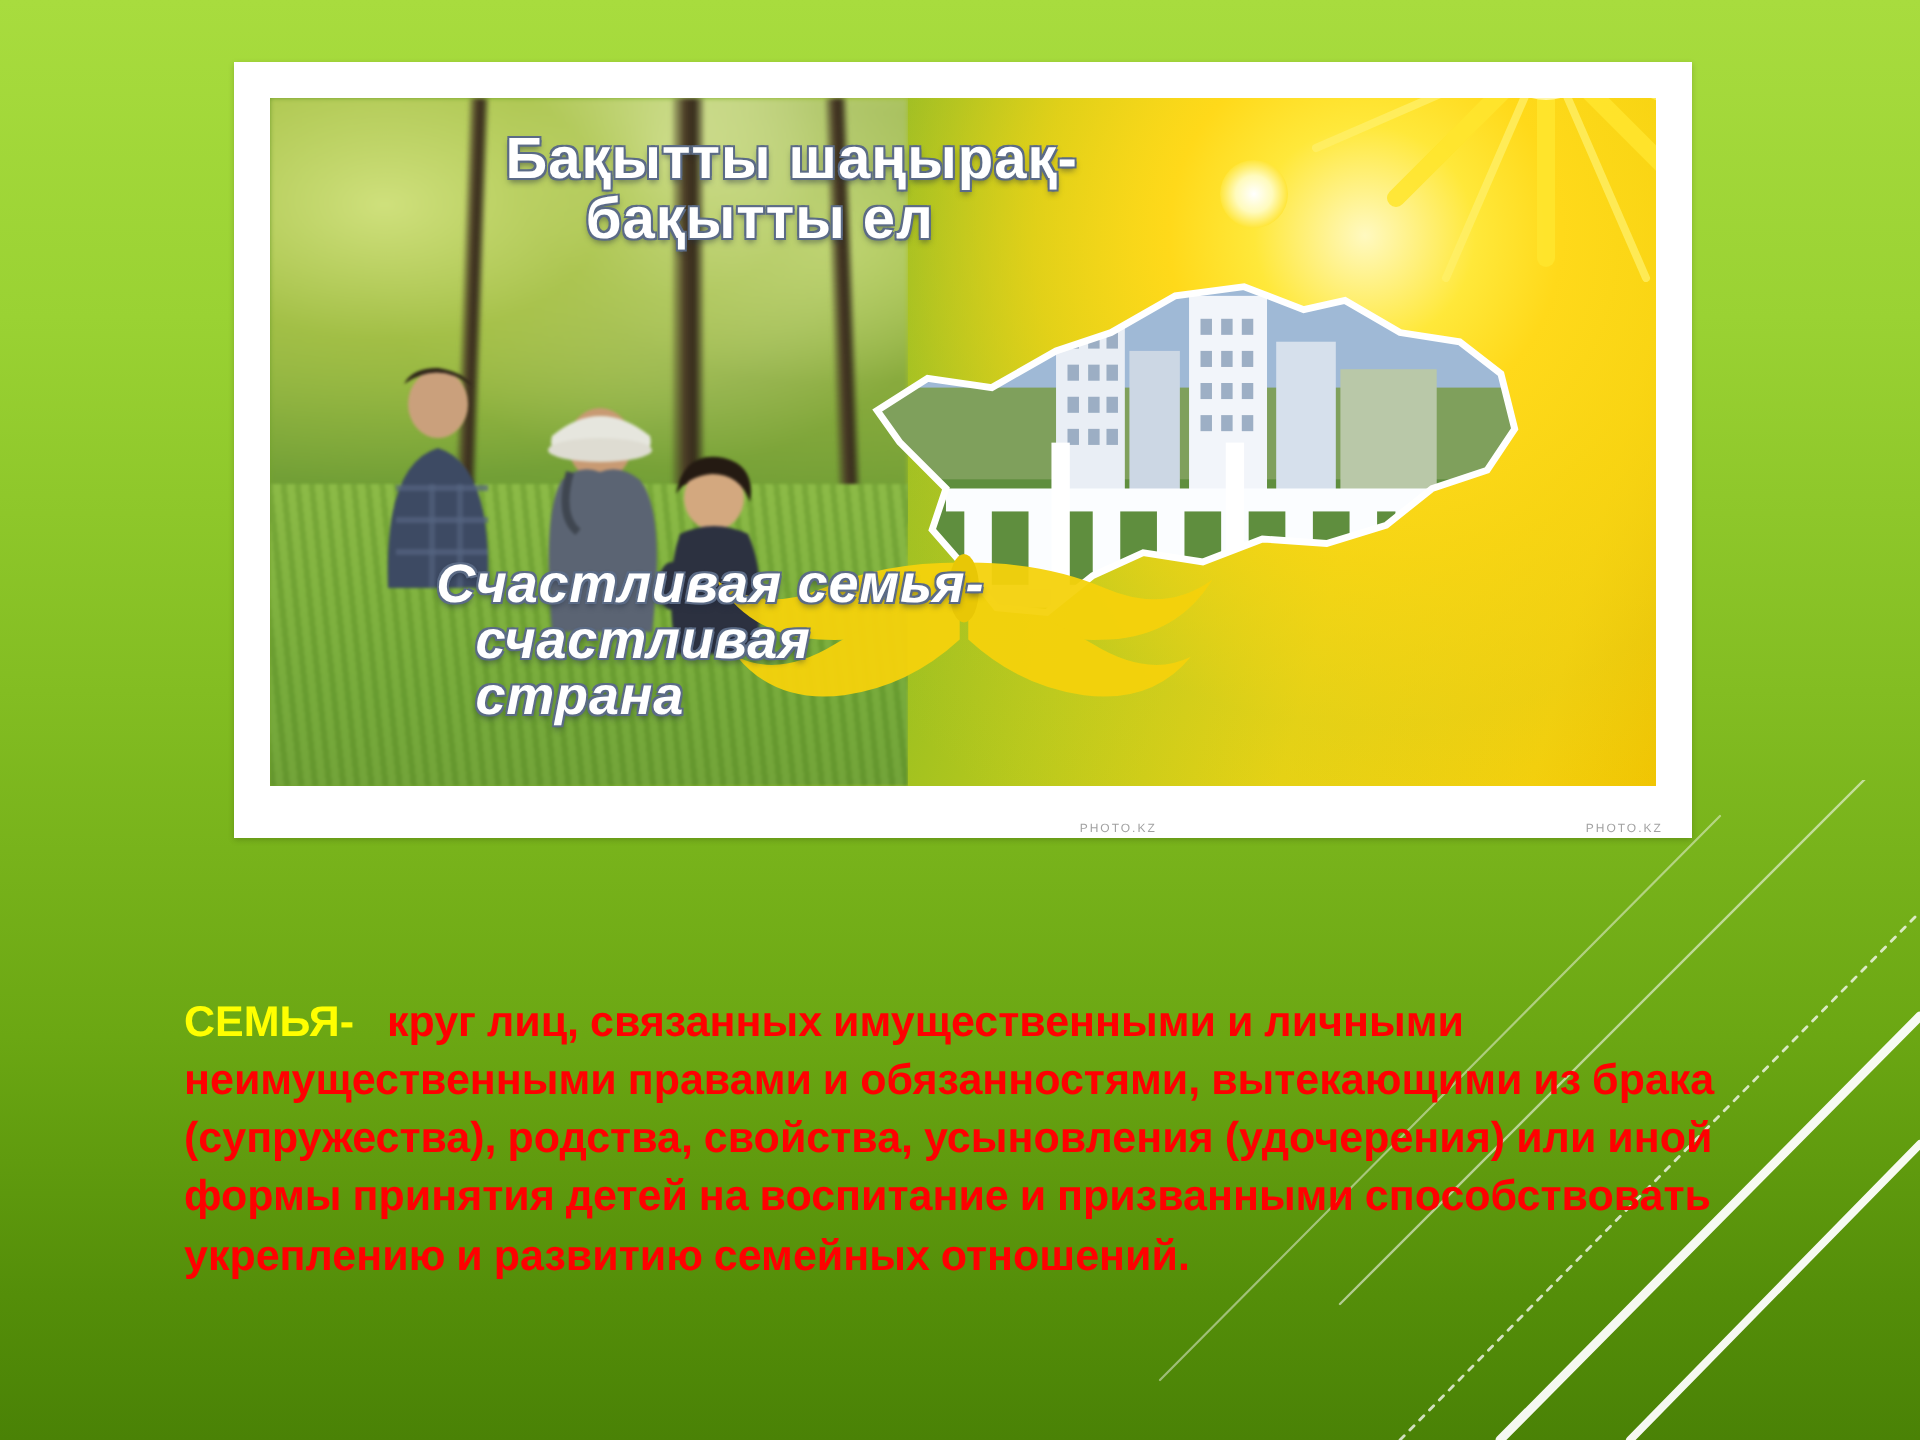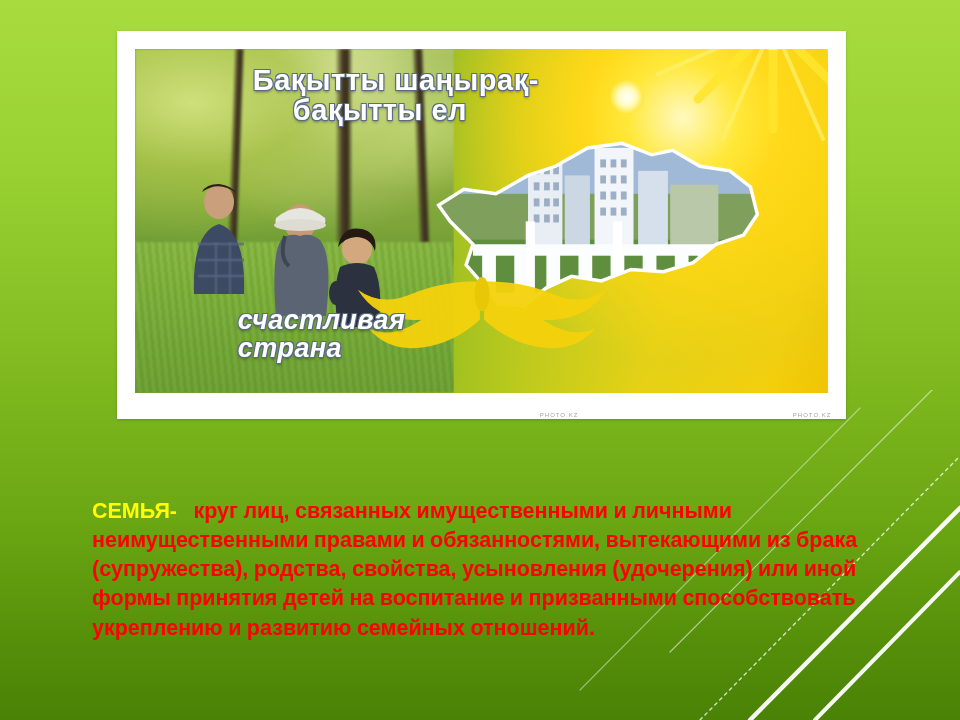--- a/index.html
+++ b/index.html
@@ -337,21 +337,21 @@
           <path d="M128 18 Q92 18 64 30 Q36 42 14 26 Q30 52 62 54 Q96 56 128 40 Z"></path>
           <path d="M128 34 Q96 40 70 56 Q44 72 24 62 Q42 84 74 80 Q104 76 128 54 Z"></path>
           <path d="M132 18 Q168 18 196 30 Q224 42 246 26 Q230 52 198 54 Q164 56 132 40 Z"></path>
           <path d="M132 34 Q164 40 190 56 Q216 72 236 62 Q218 84 186 80 Q156 76 132 54 Z"></path>
         </g>
         <ellipse cx="130" cy="30" rx="7" ry="16" fill="#e8c706"></ellipse>
       </svg>
 
       <div class="poster-text" id="poster-title-kz"><span>Бақытты шаңырақ-</span><span class="l2">бақытты ел</span></div>
 
-      <div class="poster-text" id="poster-title-ru"><span class="l2">счастливая страна</span></div>
+      <div class="poster-text" id="poster-title-ru"><span>Счастливая семья-</span><span class="l2">счастливая страна</span></div>
     </div>
 
     <div class="watermark wm-left">PHOTO.KZ</div>
     <div class="watermark wm-right">PHOTO.KZ</div>
   </div>
 
   <svg class="streaks" viewBox="0 0 400 330">
     <g stroke="#ffffff" fill="none" stroke-linecap="round">
       <line x1="190" y1="330" x2="400" y2="118" stroke-width="4.5" opacity="0.95"></line>
       <line x1="255" y1="330" x2="400" y2="182" stroke-width="4" opacity="0.95"></line>

